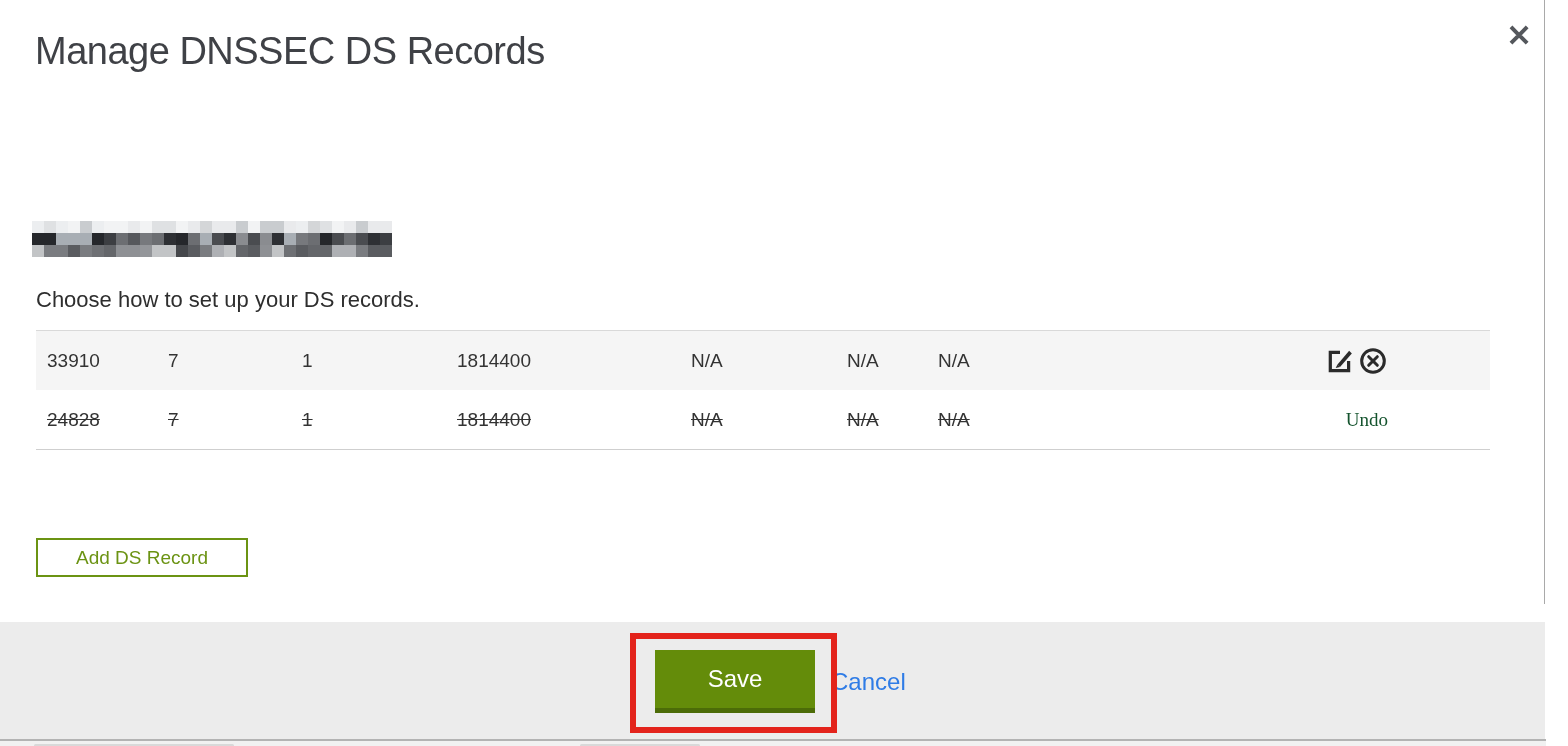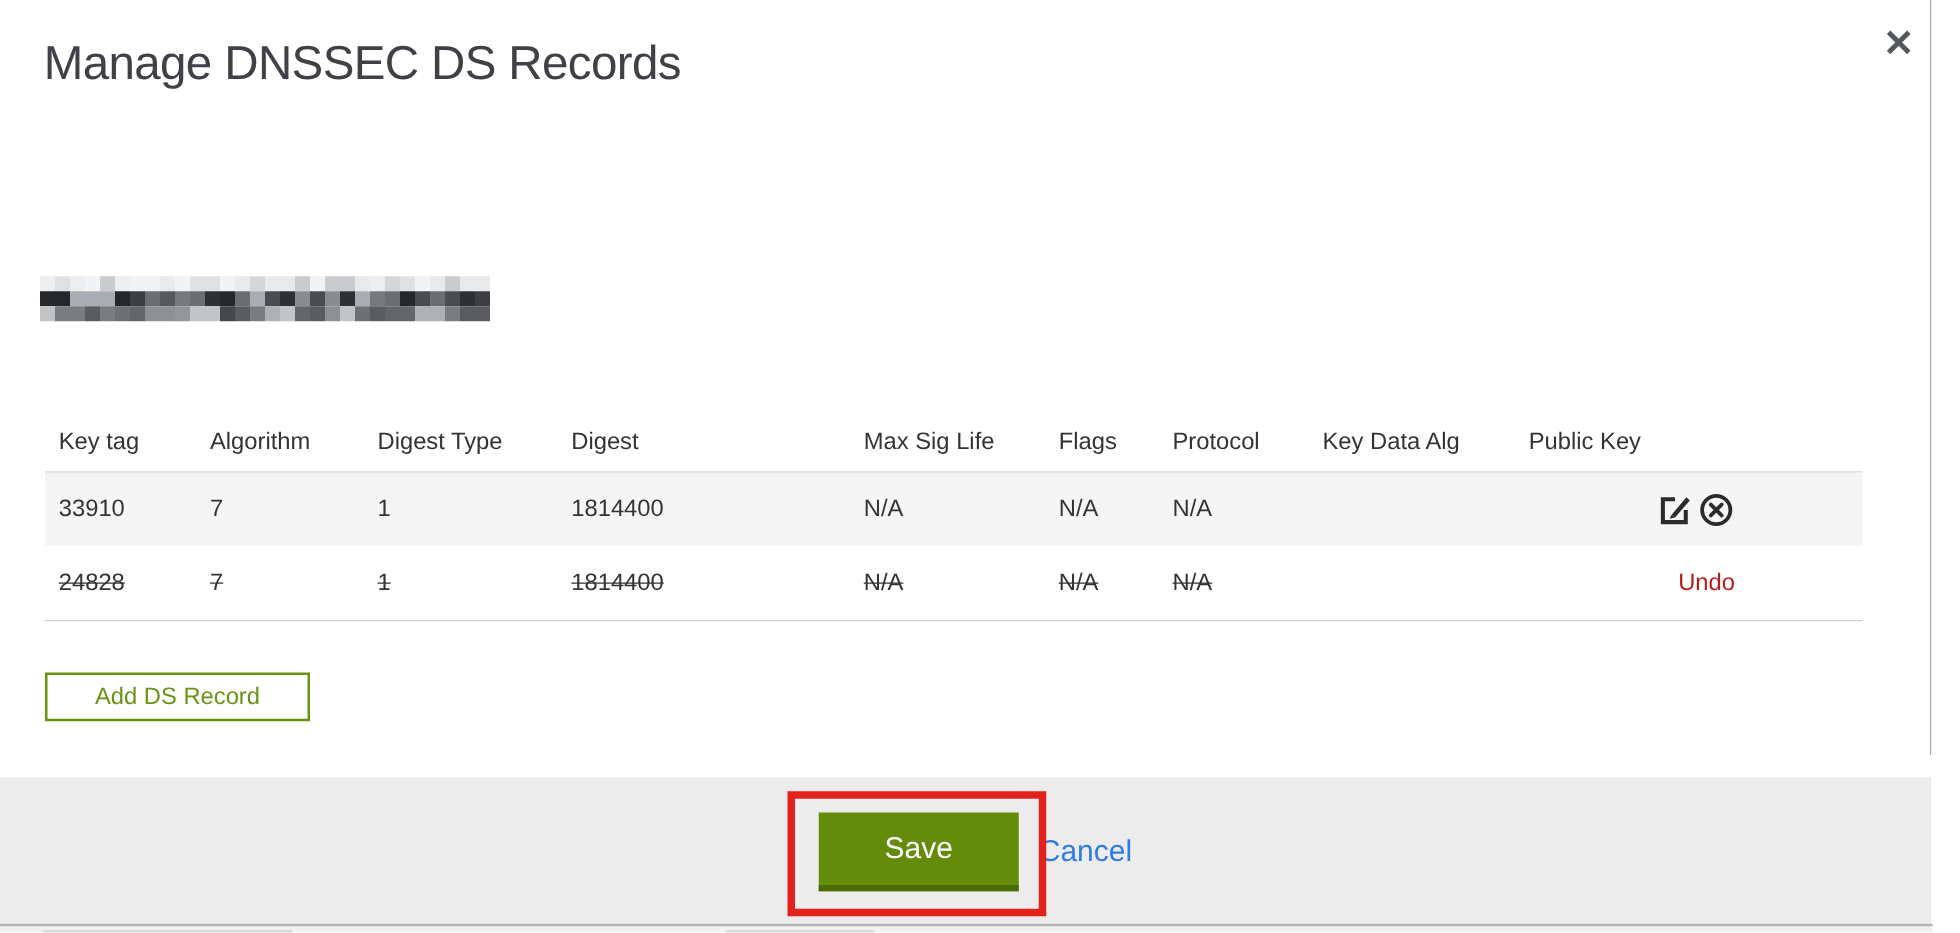--- a/index.html
+++ b/index.html
@@ -46,21 +46,21 @@
   .t-head { height:47px; color:#333; }
   .t-body { height:60px; }
   .row-normal { background:#f5f5f5; border-top:1px solid #d9d9d9; }
   .row-deleted { background:#ffffff; border-bottom:1px solid #cfcfcf; }
   .row-deleted .cell { text-decoration:line-through; }
   .actions {
     display:flex; justify-content:flex-end; align-items:center;
     padding-right:6px; gap:3px;
   }
   .icon-btn { width:30px; height:30px; cursor:pointer; display:flex; align-items:center; justify-content:center; }
-  .undo-link { color:#b91c1c; cursor:pointer; text-decoration:none; }
+  .undo-link { color:#14532d; cursor:pointer; text-decoration:none;font-family:Liberation Serif, serif; }
   .add-btn {
     position:absolute; left:36px; top:538px; width:212px; height:39px;
     background:#ffffff; border:2px solid #6b9313; color:#6b9313;
     font-size:19px; font-family:"Liberation Sans", sans-serif;
     display:flex; align-items:center; justify-content:center; cursor:pointer;
   }
   .footer {
     position:absolute; left:0; top:622px; width:1545px; height:117px;
     background:#ececec;
   }
@@ -181,34 +181,23 @@
       <div style="background: rgb(90, 92, 96);"></div>
       <div style="background: rgb(100, 102, 106);"></div>
       <div style="background: rgb(100, 102, 106);"></div>
       <div style="background: rgb(174, 176, 180);"></div>
       <div style="background: rgb(174, 176, 180);"></div>
       <div style="background: rgb(122, 124, 128);"></div>
       <div style="background: rgb(90, 92, 96);"></div>
       <div style="background: rgb(90, 92, 96);"></div>
     </div>
 
+  <div class="instruction">Choose how to set up your DS records.</div>
 
   <div class="ds-table">
-    <div class="t-row t-head">
-      <div>Key tag</div>
-      <div>Algorithm</div>
-      <div>Digest Type</div>
-      <div>Digest</div>
-      <div>Max Sig Life</div>
-      <div>Flags</div>
-      <div>Protocol</div>
-      <div>Key Data Alg</div>
-      <div>Public Key</div>
-      <div></div>
-    </div>
 
     <div class="t-row t-body row-normal">
       <div class="cell">33910</div>
       <div class="cell">7</div>
       <div class="cell">1</div>
       <div class="cell">1814400</div>
       <div class="cell">N/A</div>
       <div class="cell">N/A</div>
       <div class="cell">N/A</div>
       <div class="cell"></div>

